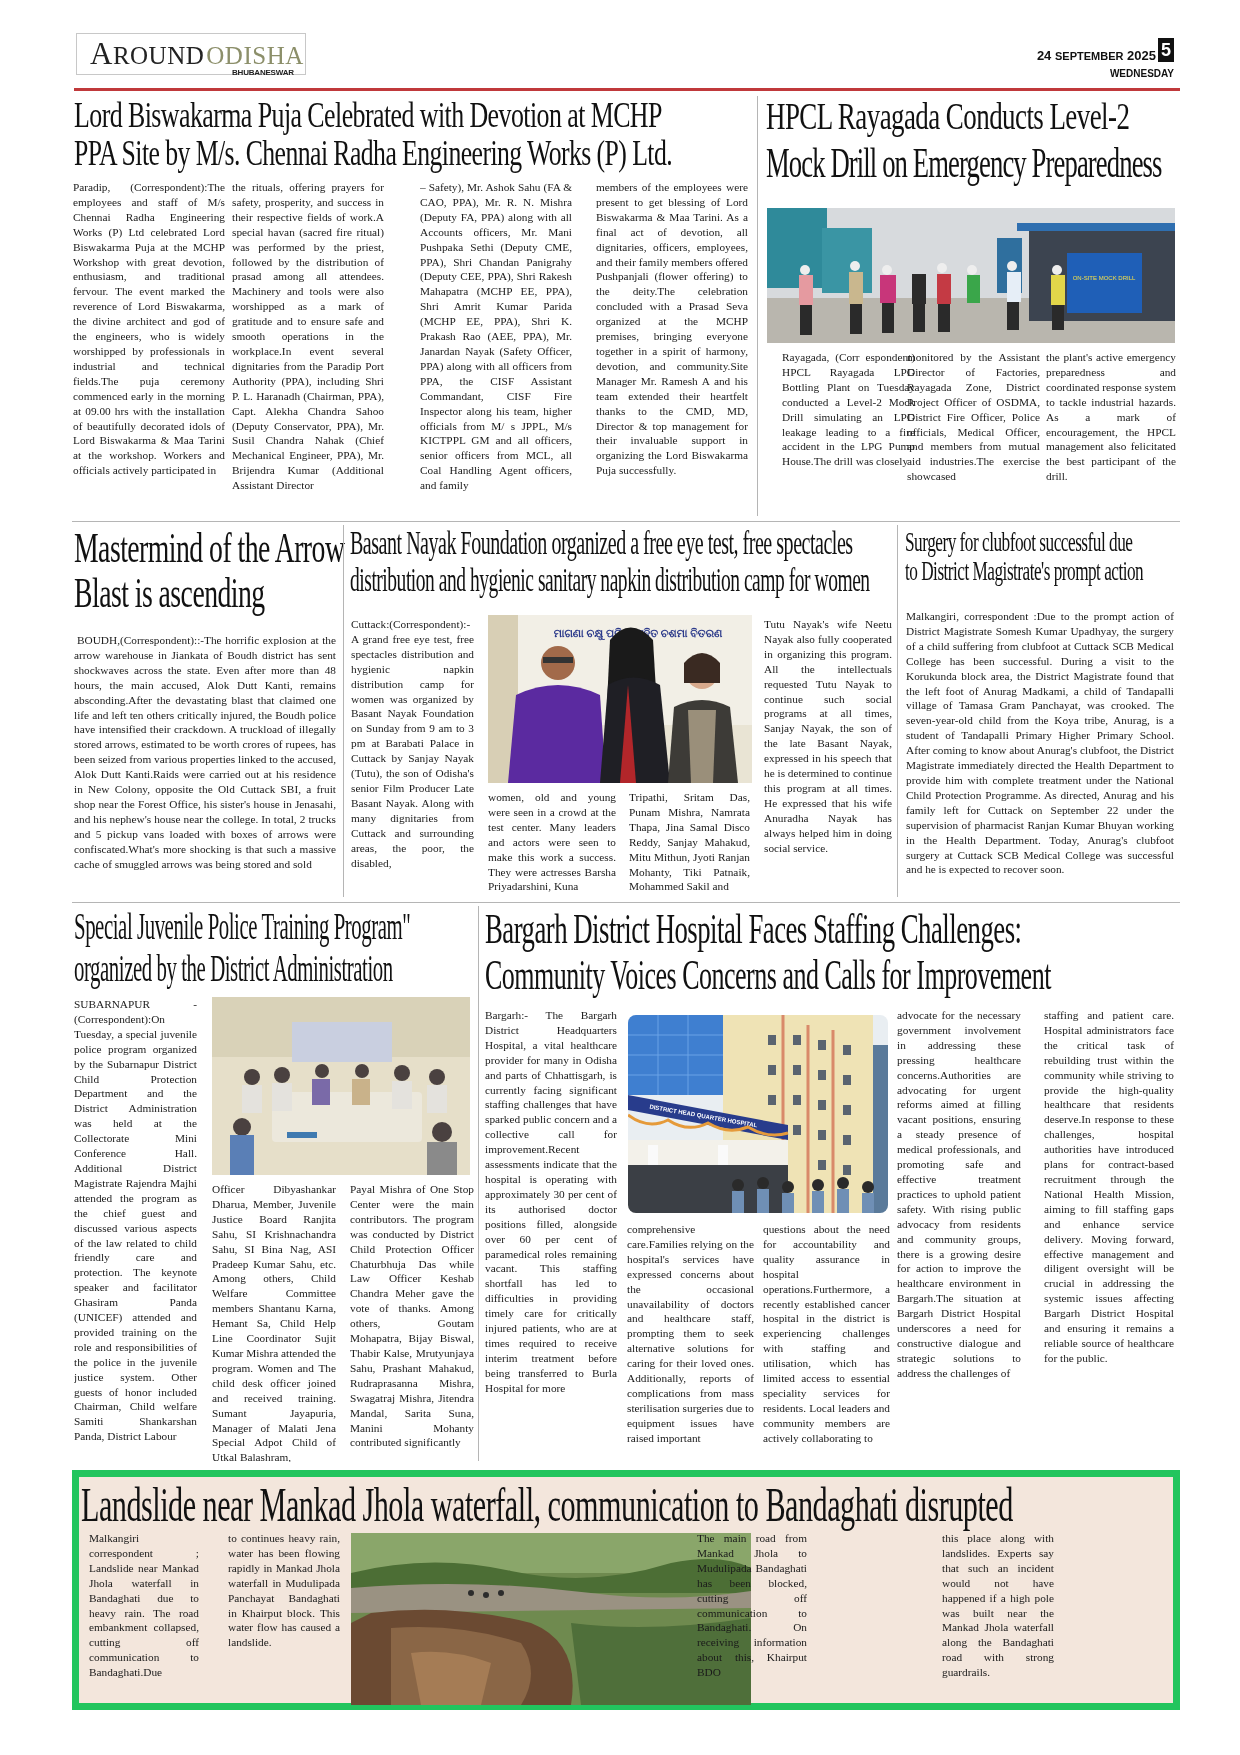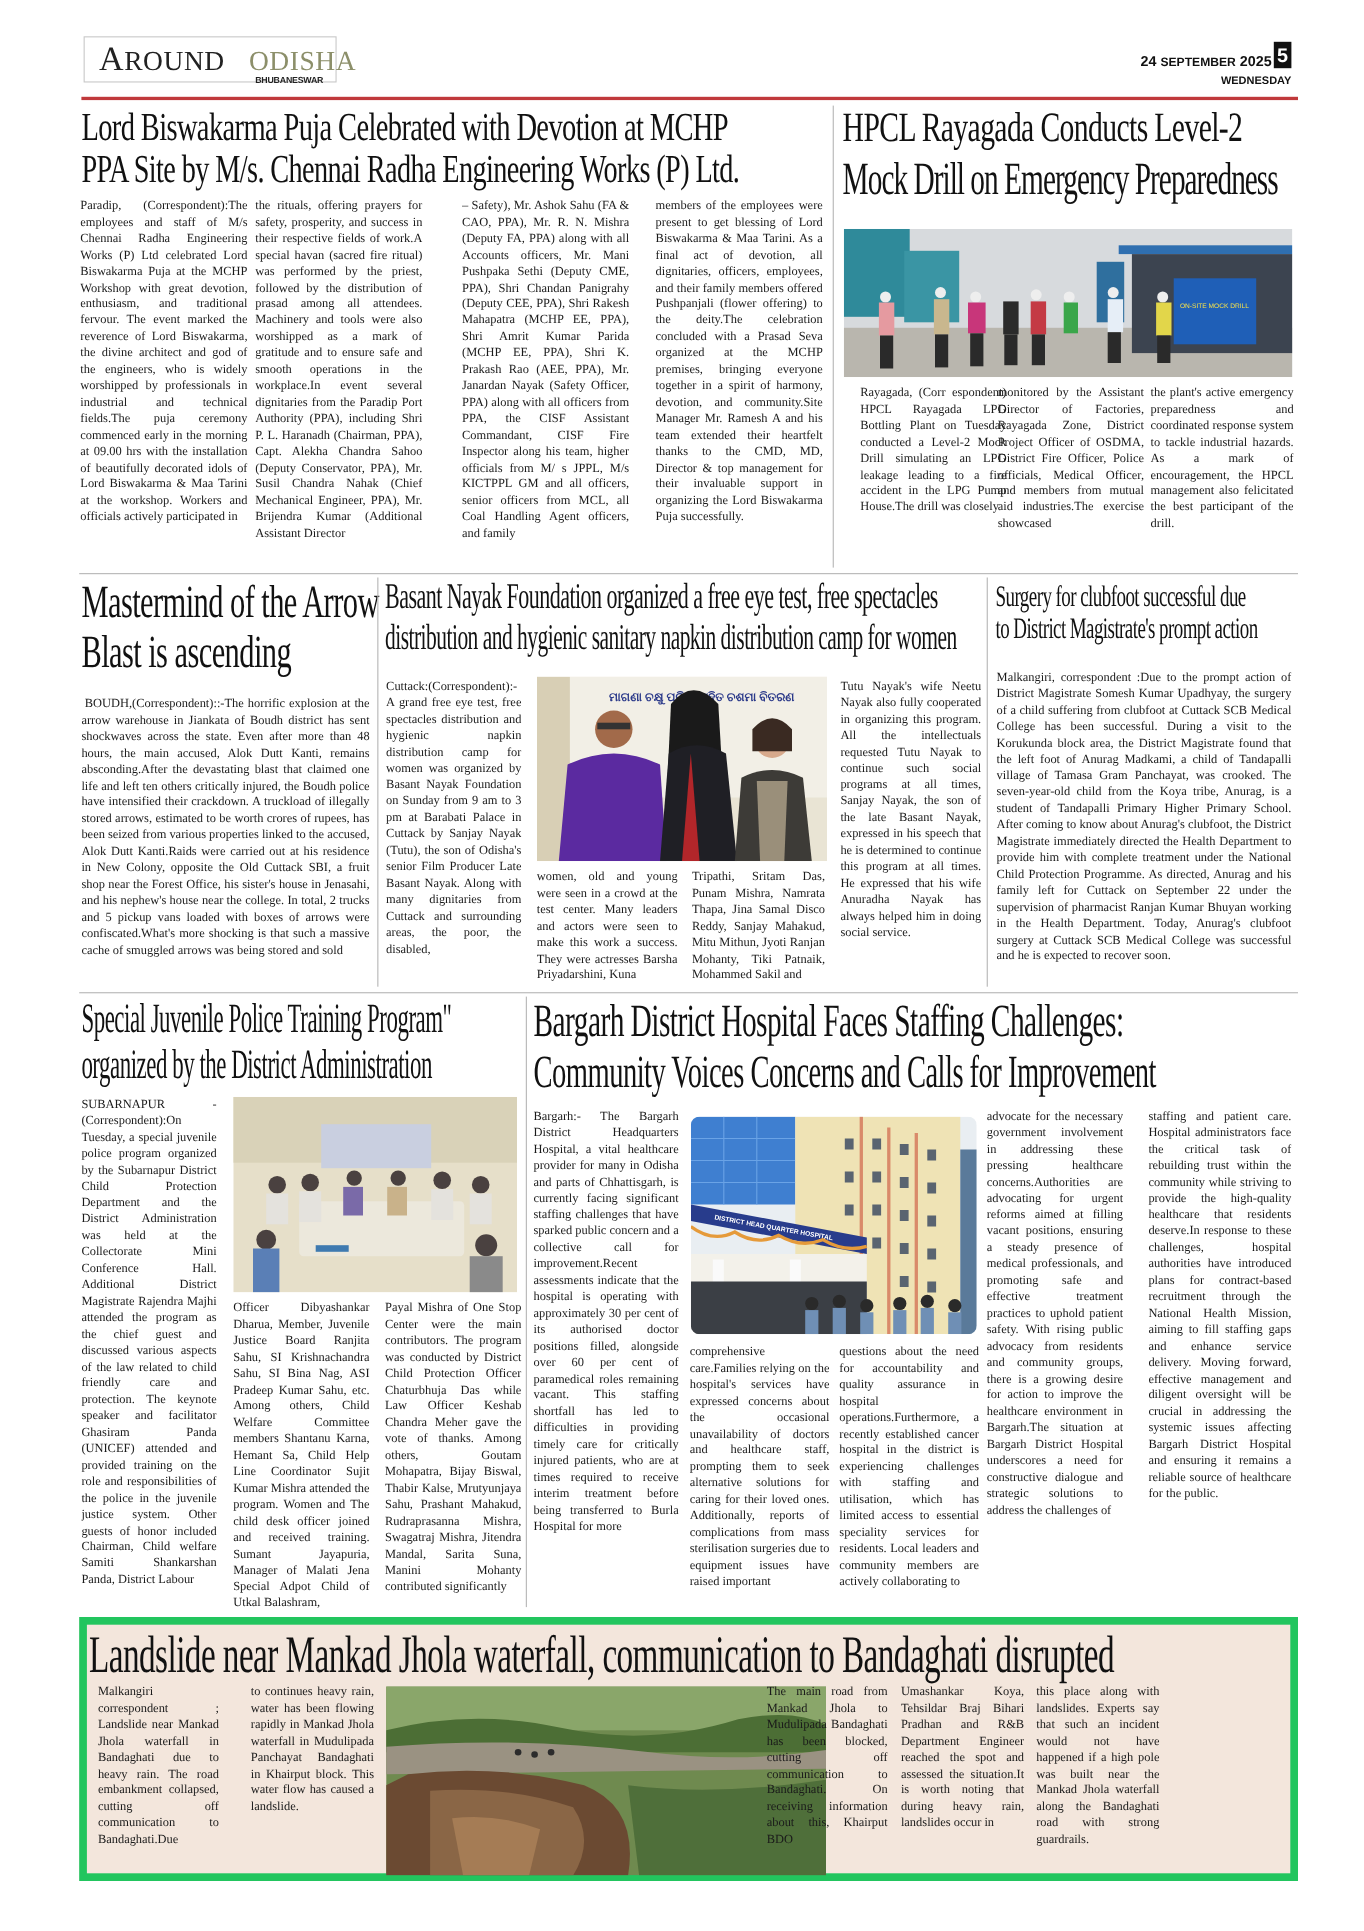--- a/index.html
+++ b/index.html
@@ -3,21 +3,21 @@
 <meta charset="utf-8">
 <style>
   * { box-sizing: border-box; margin: 0; padding: 0; }
   html, body { width: 1240px; height: 1755px; background: #ffffff; overflow: hidden; }
   body { position: relative; font-family: "Liberation Serif", serif; color: #1a1a1a; }
   .abs { position: absolute; }
   
   .logo-box { left: 76px; top: 33px; width: 230px; height: 42px; border: 1px solid #c8c8c8; background: #fff; }
   .logo-text { left: 90px; top: 36px; font-family: "Liberation Serif", serif; font-size: 25px; letter-spacing: 0.5px; color: #222; white-space: nowrap; }
   .logo-text .big { font-size: 31px; }
-  .logo-text .odisha { color: #8c8f6a; margin-left: 22px; }
+  .logo-text .odisha { color: #8c8f6a; margin-left: 2px; }
   .logo-sub { left: 232px; top: 68px; font-family: "Liberation Sans", sans-serif; font-size: 8px; font-weight: bold; color: #222; letter-spacing: -0.2px; }
   .date-line { right: 76px; top: 48px; font-family: "Liberation Sans", sans-serif; font-weight: bold; font-size: 13px; color: #111; white-space: nowrap; }
   .date-line .mon { font-size: 11px; }
   .page-num { left: 1158px; top: 38px; width: 16px; height: 24px; background: #111; color: #fff; font-family: "Liberation Sans", sans-serif; font-weight: bold; font-size: 18px; line-height: 24px; text-align: center; }
   .weekday { right: 66px; top: 68px; font-family: "Liberation Sans", sans-serif; font-weight: bold; font-size: 10px; color: #111; }
   .red-rule { left: 74px; top: 88px; width: 1106px; height: 3px; background: #c0393b; }
   .vline { position: absolute; width: 1px; background: #b5b5b5; }
   .hline { position: absolute; height: 1px; background: #b5b5b5; }
   
   .hl { position: absolute; font-family: "Liberation Serif", serif; color: #111; line-height: 1.1; letter-spacing: -0.8px; transform-origin: left top; white-space: nowrap; }
@@ -278,15 +278,14 @@
       <path d="M60 120 Q100 115 140 130 L130 172 L70 172 Z" fill="#a57c55"></path>
       <path d="M220 90 Q300 100 400 85 L400 172 L230 172 Z" fill="#4f6f3a"></path>
       <g fill="#2c2c2c">
           <circle cx="120" cy="60" r="3"></circle>
           <circle cx="135" cy="62" r="3"></circle>
           <circle cx="150" cy="60" r="3"></circle>
         </g>
     </svg>
   </div>
   <div class="col" style="left:618px; top:54px; width:110px; height:180px;">The main road from Mankad Jhola to Mudulipada Bandaghati has been blocked, cutting off communication to Bandaghati. On receiving information about this, Khairput BDO</div>
-  <div class="col" style="left:740px; top:54px; width:112px; height:180px;">Umashankar Koya, Tehsildar Braj Bihari Pradhan and R&amp;B Department Engineer reached the spot and assessed the situation.It is worth noting that during heavy rain, landslides occur in</div>
   <div class="col" style="left:863px; top:54px; width:112px; height:180px;">this place along with landslides. Experts say that such an incident would not have happened if a high pole was built near the Mankad Jhola waterfall along the Bandaghati road with strong guardrails.</div>
 </div>
 
 </body></html>

